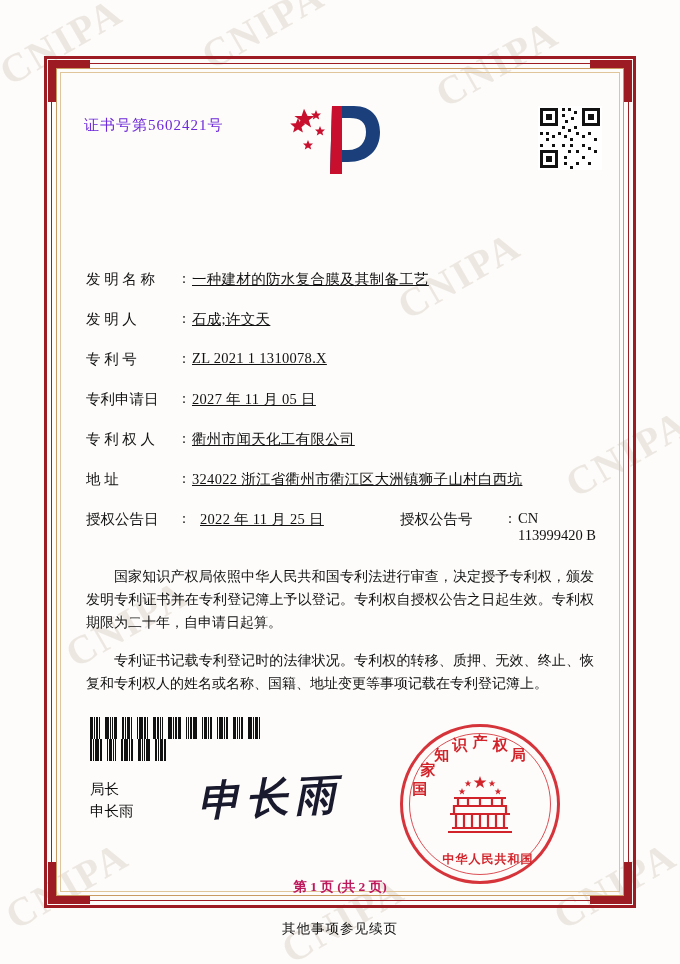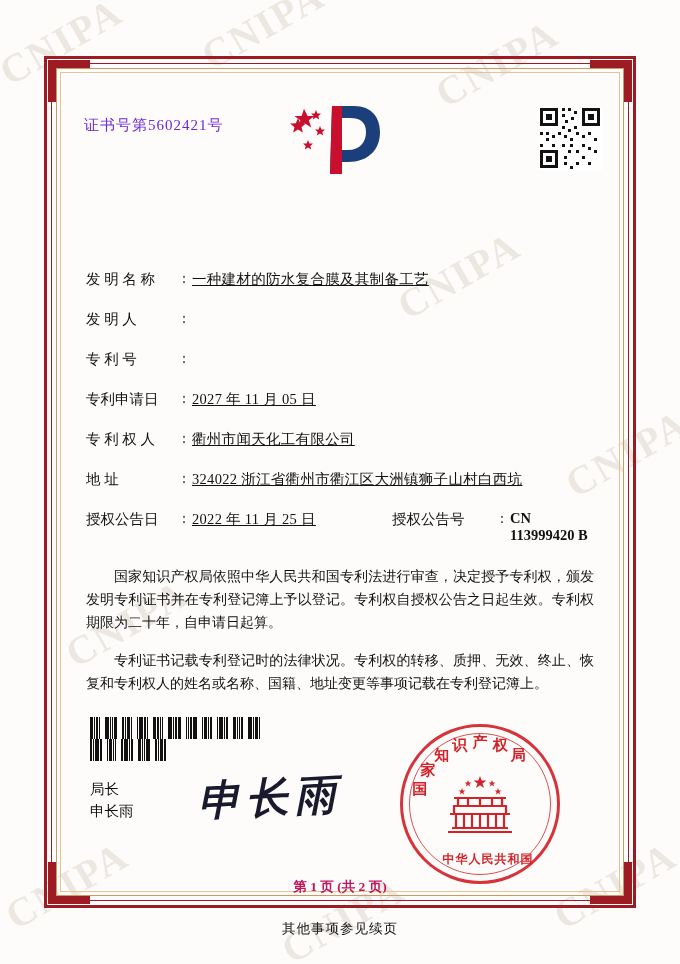--- a/index.html
+++ b/index.html
@@ -138,28 +138,28 @@
     flex: 0 0 10px;
     text-align: left;
   }
   .field-value {
     flex: 1 1 auto;
     letter-spacing: 0.3px;
     text-decoration: underline;
   }
   .field-row.double .field-value {
     flex: 0 0 200px;
+    margin-left: 8px;
   }
   .field-label2 {
     flex: 0 0 108px;
     white-space: nowrap;
   }
   .field-value2 {
     flex: 1 1 auto;
-    font-weight: bold;
   }
 
   .para {
     position: absolute;
     left: 16px;
     width: 508px;
     font-size: 14px;
     line-height: 23px;
     color: #111;
     text-align: justify;
@@ -369,24 +369,26 @@
 
     <div class="fields">
       <div class="field-row">
         <div class="field-label">发 明 名 称</div>
         <div class="field-colon">:</div>
         <div class="field-value">一种建材的防水复合膜及其制备工艺</div>
       </div>
       <div class="field-row">
         <div class="field-label">发 明 人</div>
         <div class="field-colon">:</div>
+        <div class="field-value">石成;许文天</div>
       </div>
       <div class="field-row">
         <div class="field-label">专 利 号</div>
         <div class="field-colon">:</div>
+        <div class="field-value">ZL 2021 1 1310078.X</div>
       </div>
       <div class="field-row">
         <div class="field-label">专利申请日</div>
         <div class="field-colon">:</div>
         <div class="field-value">2027 年 11 月 05 日</div>
       </div>
       <div class="field-row">
         <div class="field-label">专 利 权 人</div>
         <div class="field-colon">:</div>
         <div class="field-value">衢州市闻天化工有限公司</div>

